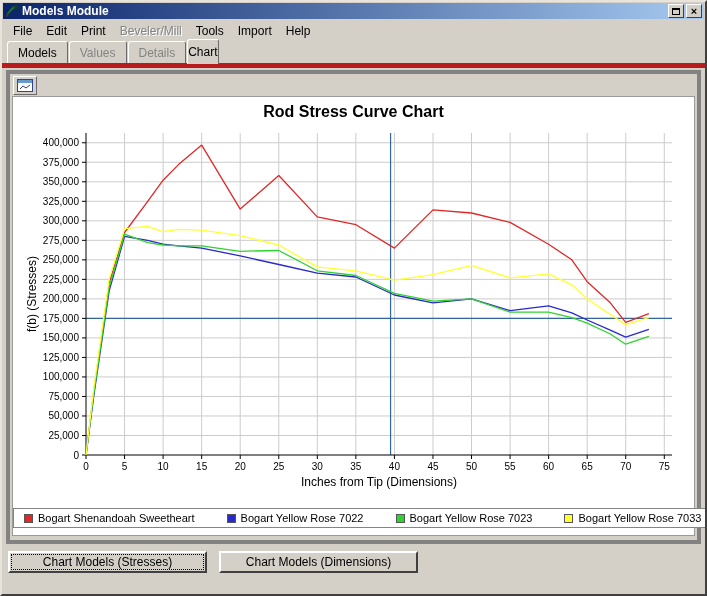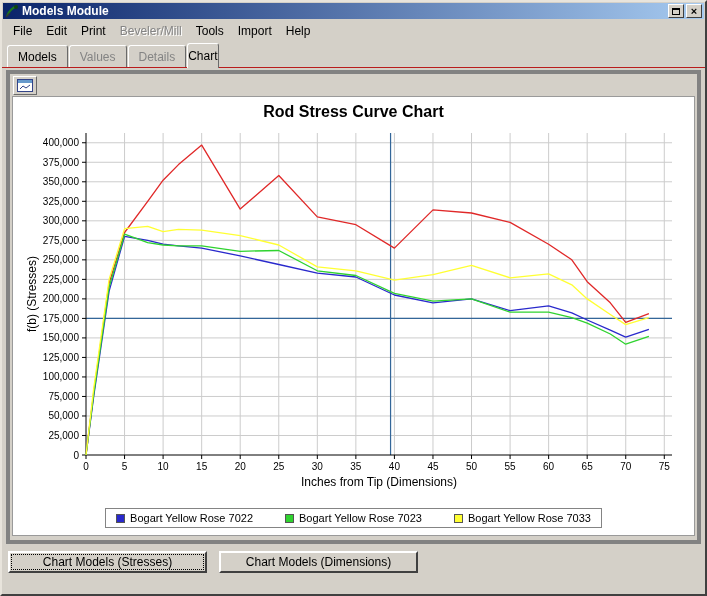--- a/index.html
+++ b/index.html
@@ -40,21 +40,21 @@
     height:22px;display:flex;align-items:center;
     padding:0 4px;font-size:12px;background:#d4d0c8;
   }
   .menu-item{padding:3px 7px;color:#000;}
   .menu-item.disabled{color:#848484;text-shadow:1px 1px 0 #ffffff;}
 
   
   .tab-bar{
     display:flex;align-items:flex-end;
     height:26px;padding:0 0 0 5px;
-    border-bottom:1px solid #b91c1c;
+    border-bottom:5px solid #b91c1c;
     position:relative;
   }
   .tab{
     font-size:12px;
     padding:4px 10px 3px;
     margin:4px 1px 0 0;
     background:#d4d0c8;
     border:1px solid;
     border-color:#ffffff #6a6a6a #d4d0c8 #ffffff;
     border-bottom:none;
@@ -274,20 +274,24 @@
           <text x="55" y="23.25757575757575" text-anchor="end" font-size="10">400,000</text>
           <text x="355" y="363" text-anchor="middle" font-size="12">Inches from Tip (Dimensions)</text>
           <text x="12" y="171" text-anchor="middle" font-size="12" transform="rotate(-90 12 171)">f(b) (Stresses)</text>
           <polyline points="62.0,332.0 69.7,269.6 85.1,160.3 100.6,109.5 123.7,78.3 139.1,57.2 154.5,41.6 177.7,22.1 216.2,86.1 254.8,52.5 293.3,93.9 331.9,101.7 370.4,125.1 409.0,86.9 447.5,90.0 486.1,99.4 524.6,121.2 547.8,136.8 563.2,158.7 586.3,179.8 601.7,199.3 624.9,190.7" fill="none" stroke="#e02828" stroke-width="1.3" stroke-linejoin="round"></polyline>
           <polyline points="62.0,332.0 69.7,273.5 85.1,168.1 100.6,113.4 123.7,117.3 139.1,121.2 154.5,122.8 177.7,125.1 216.2,132.9 254.8,141.5 293.3,150.1 331.9,154.0 370.4,172.0 409.0,179.8 447.5,175.9 486.1,187.6 524.6,182.9 547.8,189.9 563.2,197.0 586.3,207.1 601.7,214.1 624.9,206.3" fill="none" stroke="#2929cc" stroke-width="1.3" stroke-linejoin="round"></polyline>
           <polyline points="62.0,332.0 69.7,271.1 85.1,164.2 100.6,111.1 123.7,119.7 139.1,122.0 154.5,122.8 177.7,122.8 216.2,128.3 254.8,127.5 293.3,147.8 331.9,152.5 370.4,170.4 409.0,178.2 447.5,175.9 486.1,189.1 524.6,189.1 547.8,194.6 563.2,200.1 586.3,211.0 601.7,221.2 624.9,213.3" fill="none" stroke="#2fd32f" stroke-width="1.3" stroke-linejoin="round"></polyline>
           <polyline points="62.0,332.0 69.7,265.6 85.1,156.4 100.6,105.6 123.7,103.3 139.1,108.7 154.5,106.4 177.7,107.2 216.2,112.6 254.8,122.0 293.3,143.9 331.9,147.8 370.4,157.1 409.0,151.7 447.5,142.3 486.1,154.8 524.6,150.9 547.8,161.8 563.2,175.9 586.3,191.5 601.7,201.6 624.9,194.6" fill="none" stroke="#ffff33" stroke-width="1.3" stroke-linejoin="round"></polyline>
         </svg>
       <div class="legend">
           <span class="legend-item">
+            <span class="legend-swatch" style="background: rgb(224, 40, 40);"></span>
+            <span class="legend-label">Bogart Shenandoah Sweetheart</span>
+          </span>
+          <span class="legend-item">
             <span class="legend-swatch" style="background: rgb(41, 41, 204);"></span>
             <span class="legend-label">Bogart Yellow Rose 7022</span>
           </span>
           <span class="legend-item">
             <span class="legend-swatch" style="background: rgb(47, 211, 47);"></span>
             <span class="legend-label">Bogart Yellow Rose 7023</span>
           </span>
           <span class="legend-item">
             <span class="legend-swatch" style="background: rgb(255, 255, 51);"></span>
             <span class="legend-label">Bogart Yellow Rose 7033</span>

